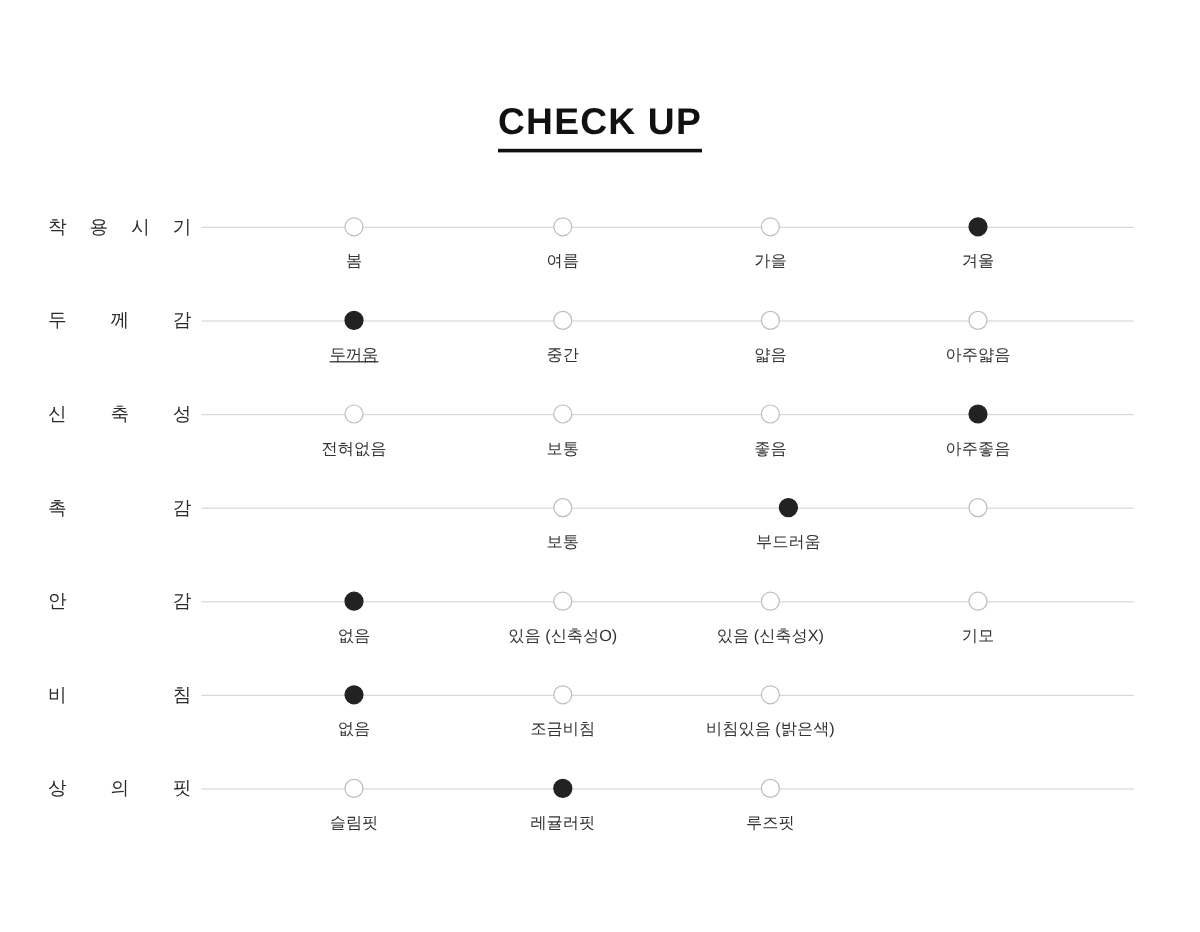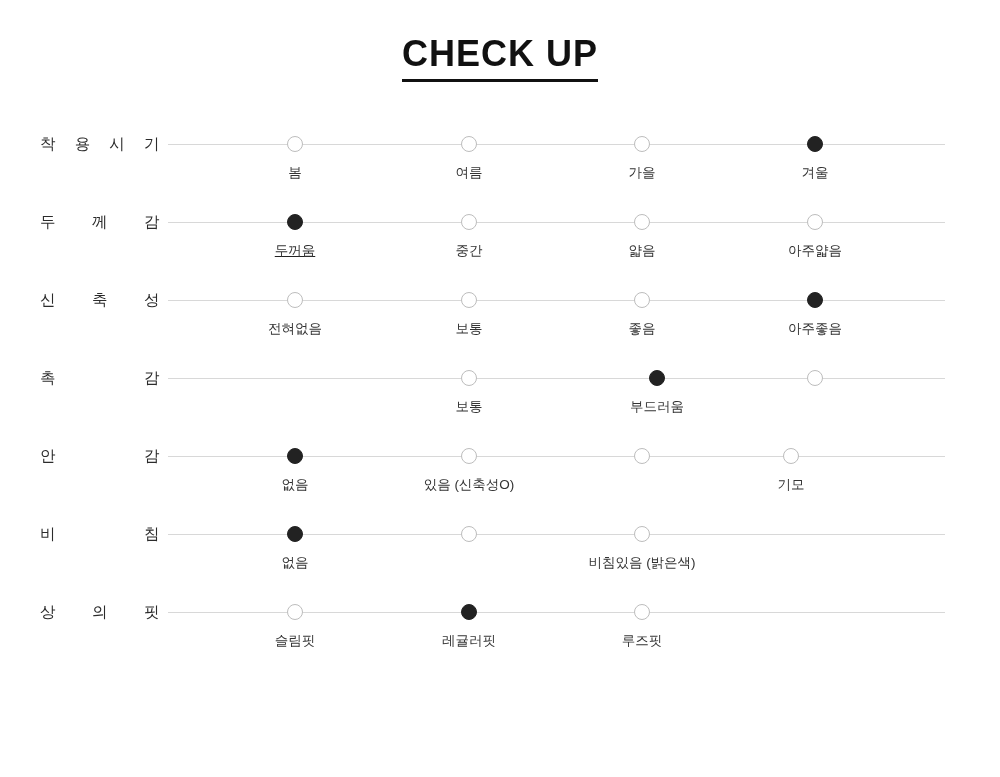--- a/index.html
+++ b/index.html
@@ -15,25 +15,25 @@
     position: relative;
     overflow: hidden;
   }
   .page {
     width: 1000px;
     height: 777px;
     position: relative;
   }
   .title {
     text-align: center;
-    font-size: 36px;
+    font-size: 31px;
     font-weight: bold;
     letter-spacing: 1px;
     color: #111111;
-    padding-top: 36px;
+    padding-top: 86px;
     line-height: 1;
   }
   .title span {
     display: inline-block;
     border-bottom: 3px solid #111111;
     padding-bottom: 7px;
   }
   .chart {
     position: relative;
     margin-top: 44px;
@@ -214,40 +214,42 @@
         <div class="opt" style="left: 295px;">
           <div class="dot on"></div>
           <div class="opt-label">없음</div>
         </div>
         <div class="opt" style="left: 469px;">
           <div class="dot"></div>
           <div class="opt-label">있음 (신축성O)</div>
         </div>
         <div class="opt" style="left: 642px;">
           <div class="dot"></div>
-        </div>
-        <div class="opt" style="left: 791px; font-family: Liberation Serif, serif;">
+          <div class="opt-label">있음 (신축성X)</div>
+        </div>
+        <div class="opt" style="left: 815px; font-family: Liberation Serif, serif;">
           <div class="dot"></div>
           <div class="opt-label">기모</div>
         </div>
       </div>
       <div class="row">
         <div class="row-label">
           <div class="lbl">
             <span>비</span>
             <span>침</span>
           </div>
         </div>
         <div class="row-line"></div>
         <div class="opt" style="left: 295px;">
           <div class="dot on"></div>
           <div class="opt-label">없음</div>
         </div>
         <div class="opt" style="left: 469px;">
           <div class="dot"></div>
+          <div class="opt-label">조금비침</div>
         </div>
         <div class="opt" style="left: 642px;">
           <div class="dot"></div>
           <div class="opt-label">비침있음 (밝은색)</div>
         </div>
       </div>
       <div class="row">
         <div class="row-label">
           <div class="lbl">
             <span>상</span>

